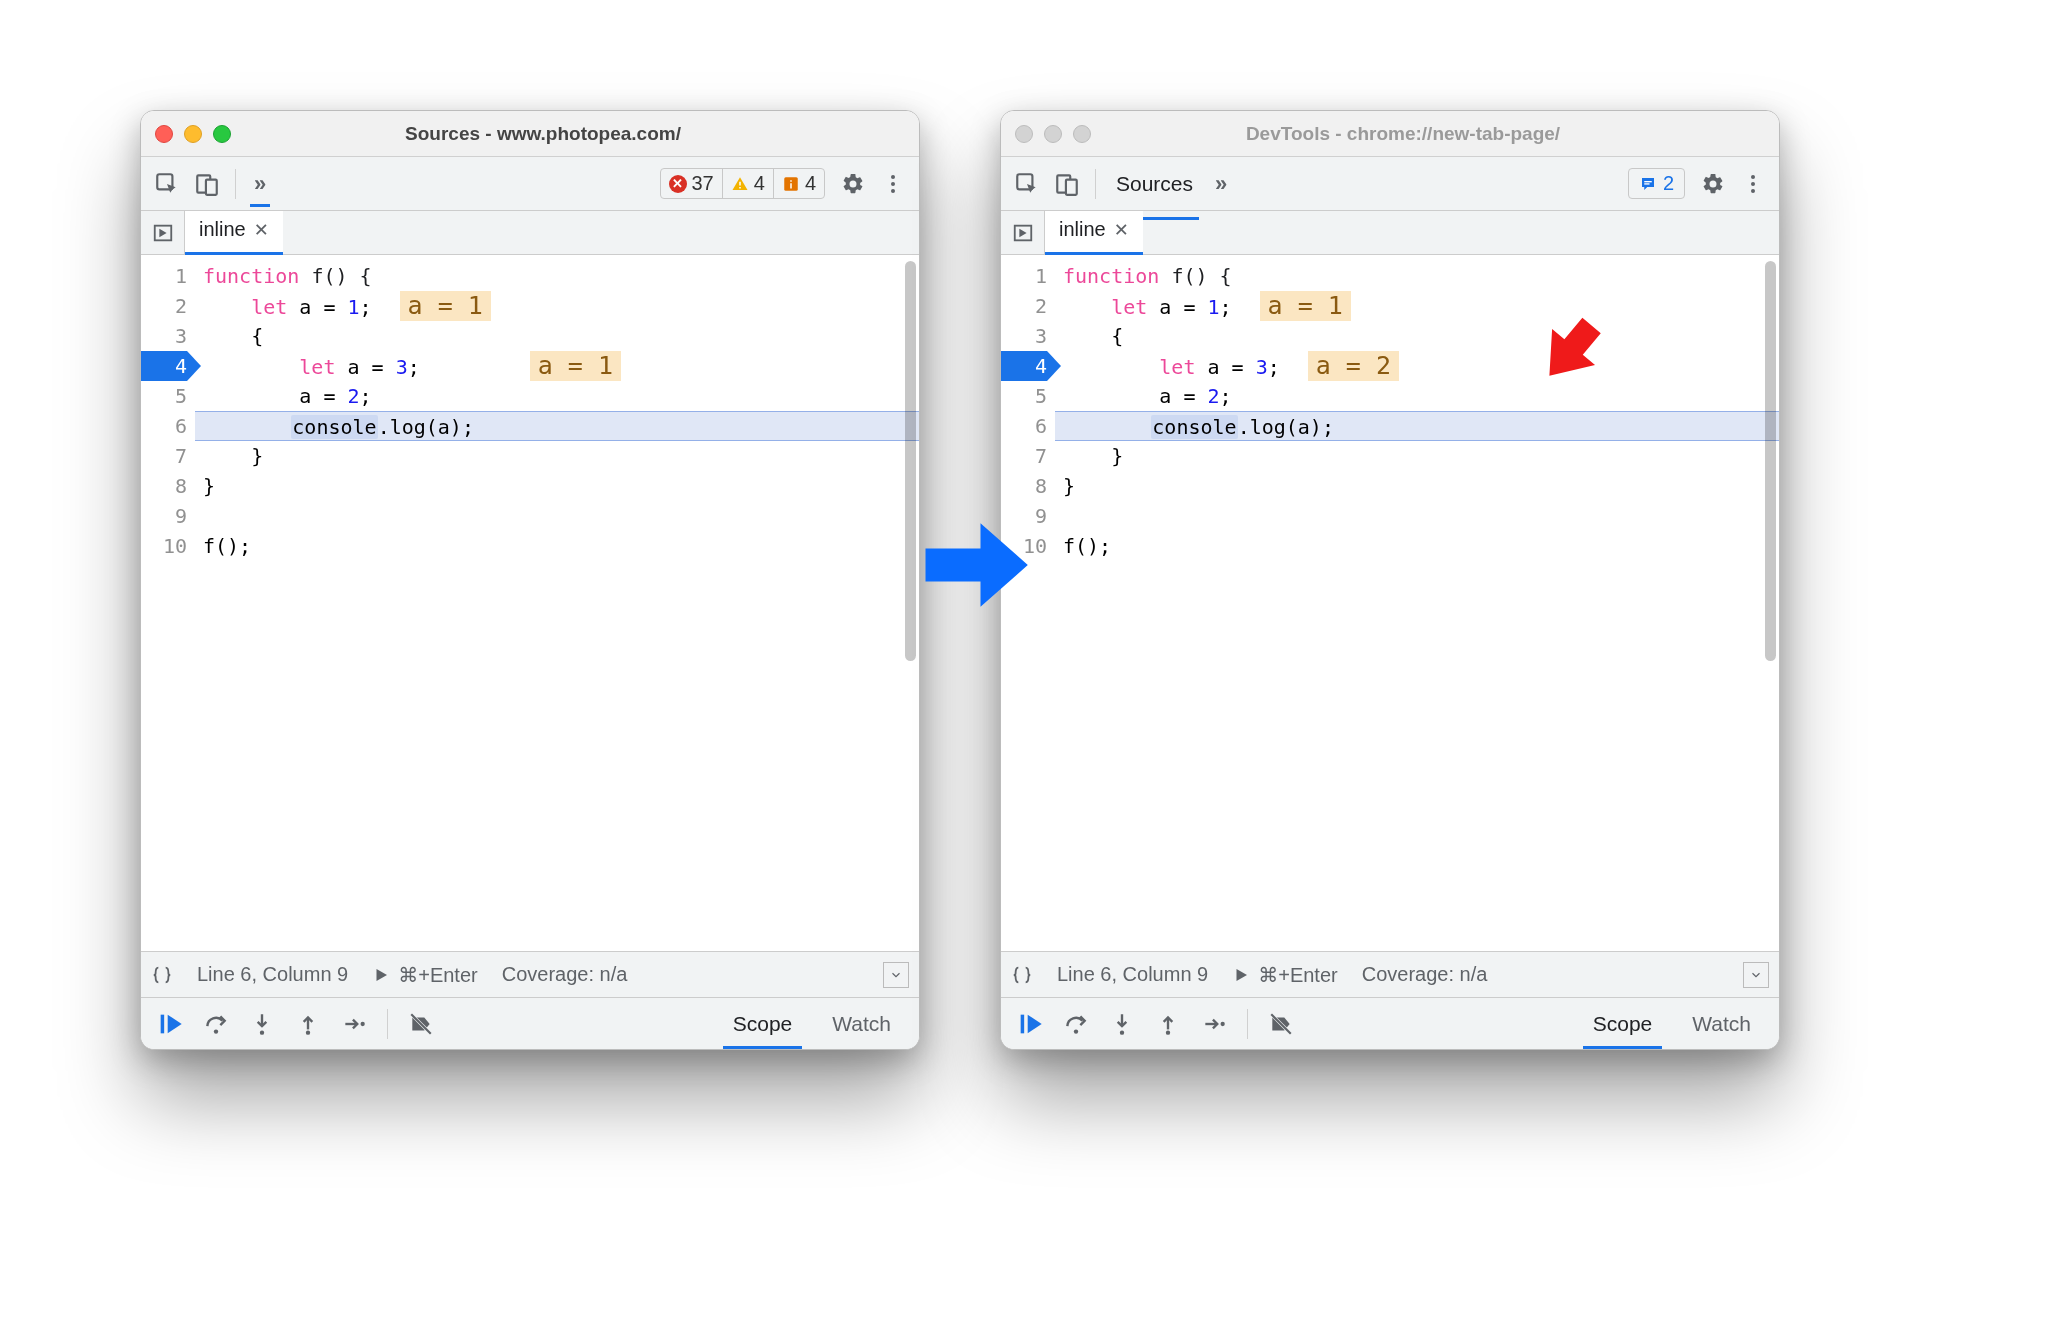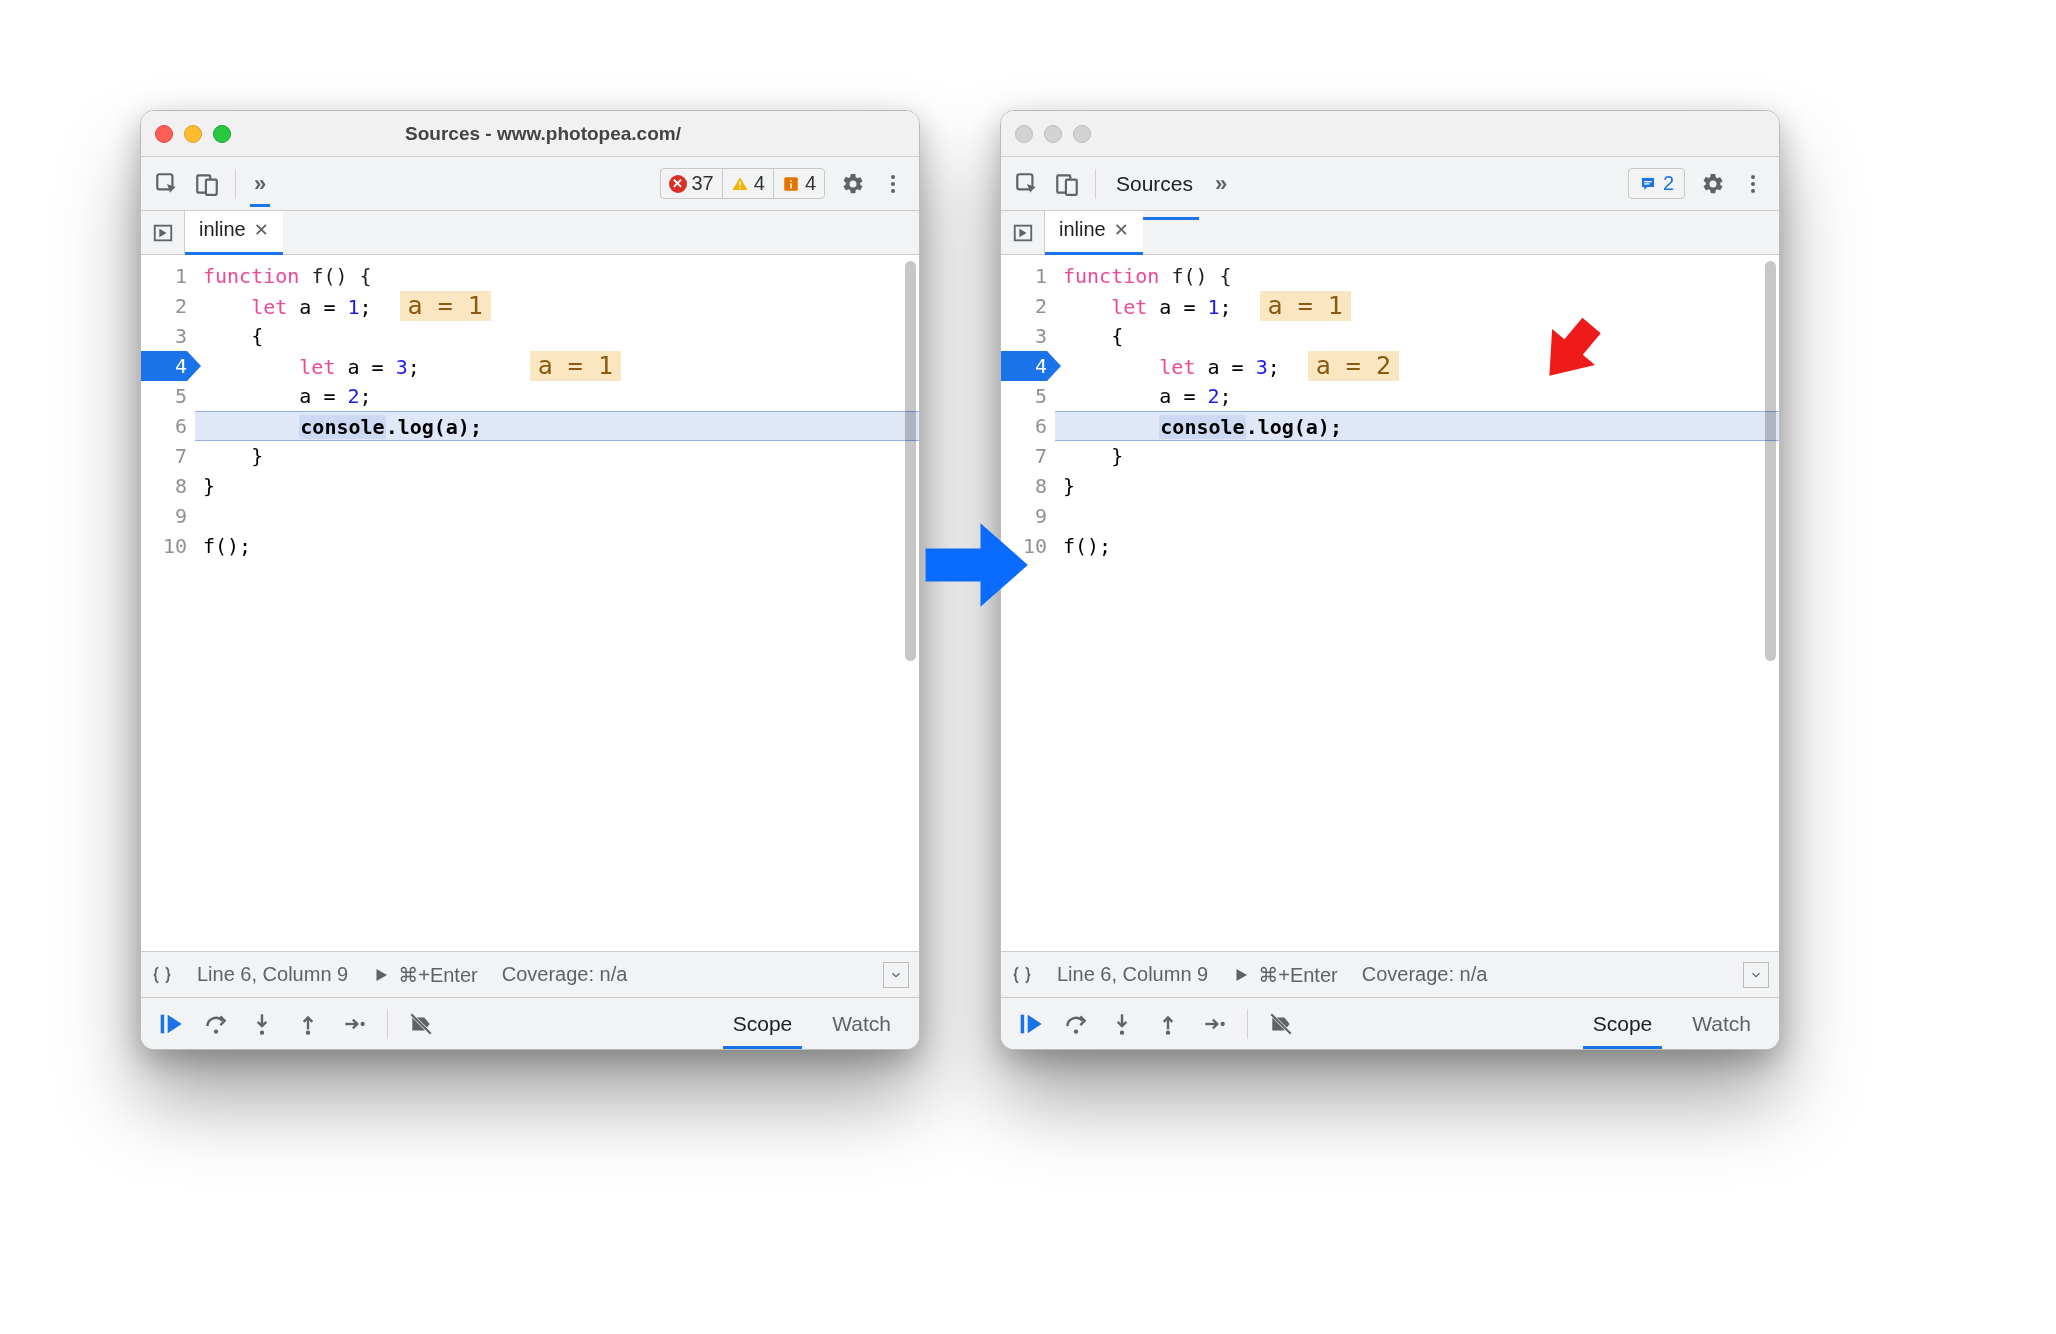--- a/index.html
+++ b/index.html
@@ -122,21 +122,21 @@
   .gutter { width: 54px; text-align: right; padding: 6px 8px 6px 0; color:#919191; background:#fff; user-select:none; line-height:30px; border-right: 0px solid #eee;}
   .gutter .gl { height:30px; position:relative;}
   .gutter .gl.exec { background:#1a73e8; color:#fff; }
   .gutter .gl.exec::after{
     content:""; position:absolute; right:-14px; top:0; width:0; height:0;
     border-top:15px solid transparent; border-bottom:15px solid transparent;
     border-left:14px solid #1a73e8;
   }
   .codecol { flex:1; padding:6px 0 6px 8px; line-height:30px; position:relative;}
   .codeline { height:30px; white-space:pre; position:relative;}
-  .codeline.hl { background:#e0e7f6; border-top:1px solid #94b0e8; border-bottom:1px solid #94b0e8; margin-left:-8px; padding-left:8px;font-weight:bold;}
+  .codeline.hl { background:#e0e7f6; border-top:1px solid #94b0e8; border-bottom:1px solid #94b0e8; margin-left:-8px; padding-left:0;}
   .token-sel { background:#cdd9f2; padding:0 1px; border-radius:2px;}
   .kw { color:#ec4899; }
   .num { color:#1a1af0; }
   .fn { color:#202124; }
   .punct{ color:#202124; }
   .inline-val {
     display:inline-block; background:#fbe6c2; color:#8a5a11;
     padding: 0 8px; margin-left: 28px; font-family: Menlo, monospace; font-size:25px;
   }
   .inline-val.far { margin-left: 110px; }
@@ -364,20 +364,21 @@
   </div>
 </div>
 
 <div class="window win-right">
   <div class="titlebar">
     <div class="traffic">
       <div class="tl tl-inactive"></div>
       <div class="tl tl-inactive"></div>
       <div class="tl tl-inactive"></div>
     </div>
+    <div class="win-title dim">DevTools - chrome://new-tab-page/</div>
   </div>
 
   <div class="toolbar">
     <div class="tb-ico">
       <svg viewBox="0 0 24 24" fill="none" stroke="currentColor" stroke-width="2">
             <rect x="3" y="3" width="14" height="14" rx="2"></rect>
             <path d="M12 12 l8 3 -3 2 -2 3z" fill="currentColor" stroke="none"></path>
           </svg>
     </div>
     <div class="tb-ico">

